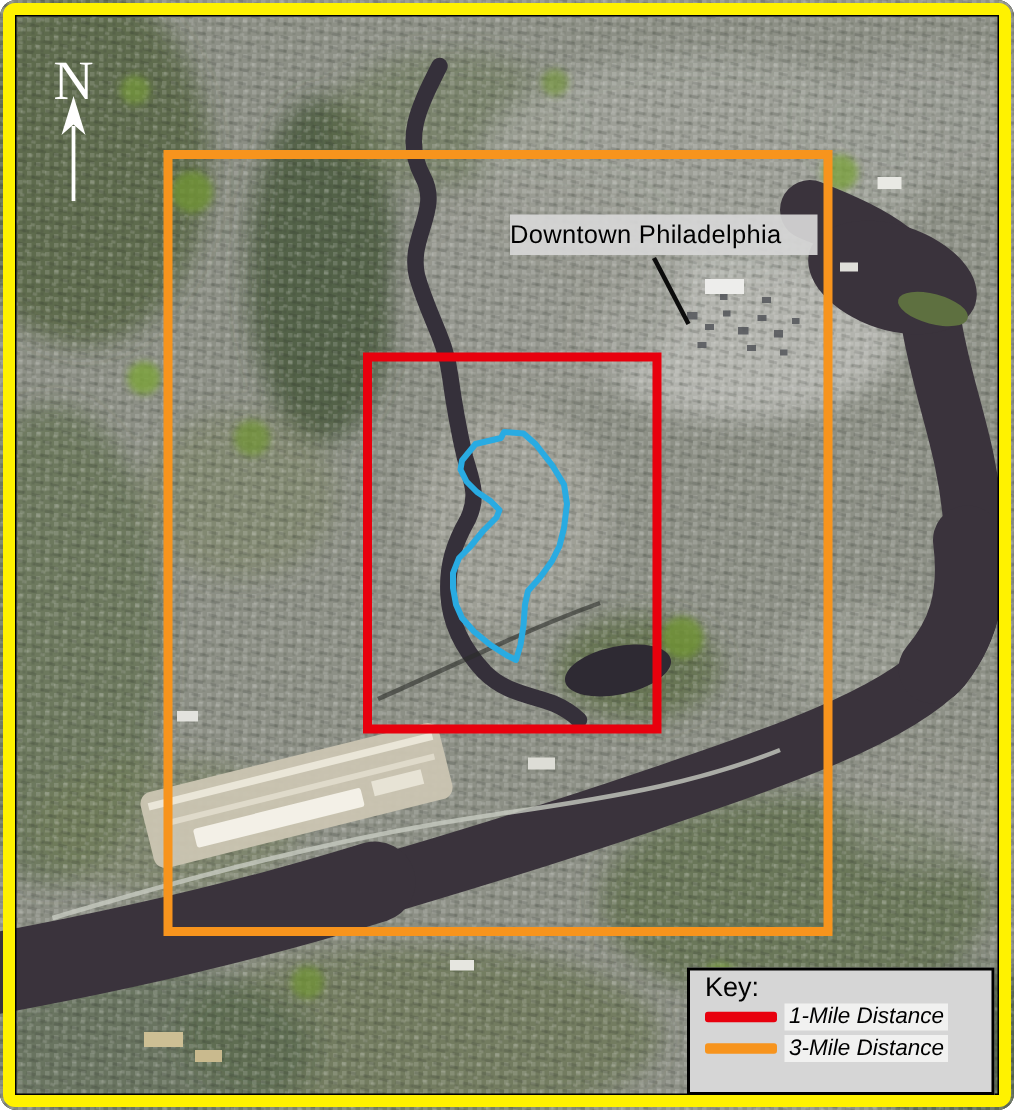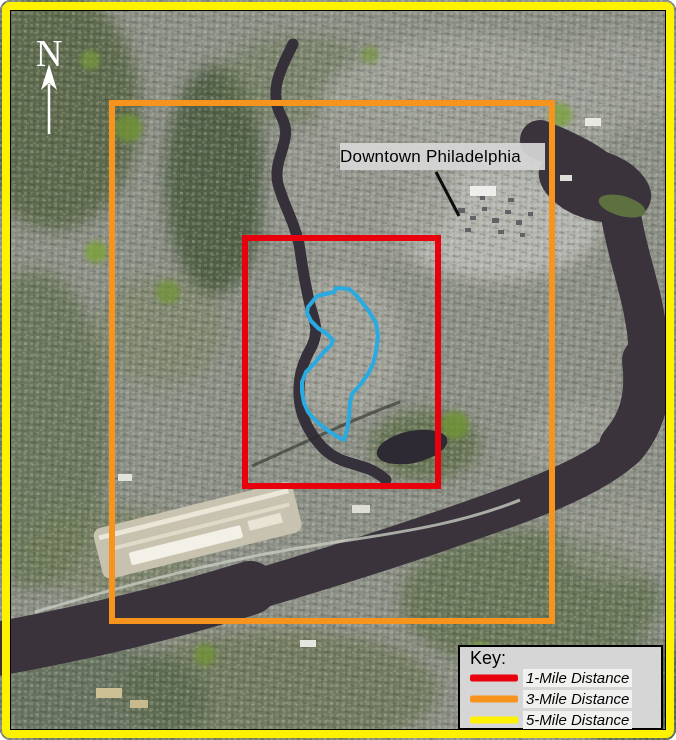--- a/index.html
+++ b/index.html
@@ -170,24 +170,18 @@
           <rect x="0" y="0.5" width="48" height="7" rx="2" fill="#E8000D"></rect>
         </svg>
         <span class="key-label">1-Mile Distance</span>
       </div>
       <div class="key-row">
         <svg width="48" height="8">
           <rect x="0" y="0.5" width="48" height="7" rx="2" fill="#F7941D"></rect>
         </svg>
         <span class="key-label">3-Mile Distance</span>
       </div>
-      <div class="key-row">
-        <svg width="48" height="8">
-          <rect x="0" y="0.5" width="48" height="7" rx="2" fill="#FFF200"></rect>
-        </svg>
-        <span class="key-label">5-Mile Distance</span>
-      </div>
     </div>
   </div>
 
   <div class="yellow-frame" style="border-color: rgb(255, 242, 0);"></div>
 
 </div>
 
 </body></html>

